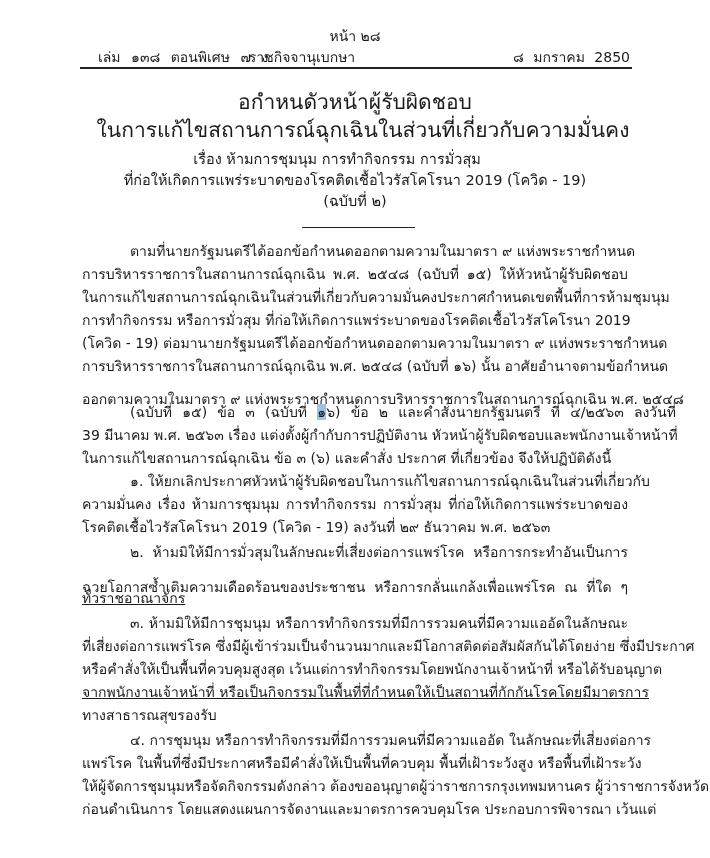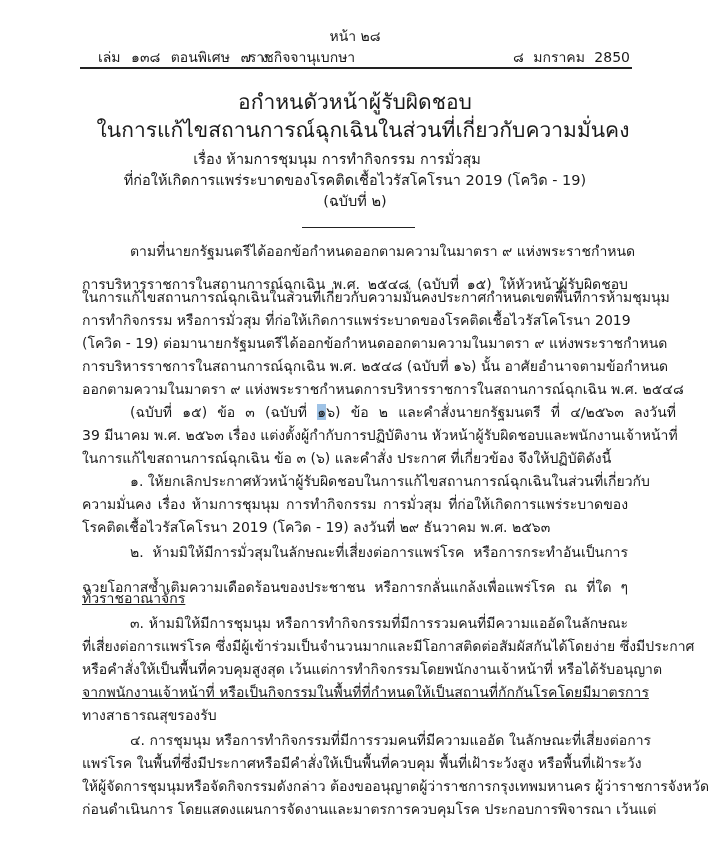--- a/index.html
+++ b/index.html
@@ -34,26 +34,26 @@
 
 <div class="abs title" style="top:88px;">อกำหนดัวหน้าผู้รับผิดชอบ</div>
 <div class="abs title" style="top:116px;margin-left:8px;">ในการแก้ไขสถานการณ์ฉุกเฉินในส่วนที่เกี่ยวกับความมั่นคง</div>
 <div class="abs sub" style="top:149px; left:-18px;">เรื่อง  ห้ามการชุมนุม  การทำกิจกรรม  การมั่วสุม</div>
 <div class="abs sub" style="top:170px;">ที่ก่อให้เกิดการแพร่ระบาดของโรคติดเชื้อไวรัสโคโรนา  2019  (โควิด - 19)</div>
 <div class="abs sub" style="top:191px;">(ฉบับที่  ๒)</div>
 <div class="rule" style="left:302px; width:113px; top:227px; height:1.3px;"></div>
 
 <div>
   <div class="line indent" style="top:240px;">ตามที่นายกรัฐมนตรีได้ออกข้อกำหนดออกตามความในมาตรา  ๙  แห่งพระราชกำหนด</div>
-  <div class="line" style="top:273px;">การบริหารราชการในสถานการณ์ฉุกเฉิน  พ.ศ.  ๒๕๔๘  (ฉบับที่  ๑๕)  ให้หัวหน้าผู้รับผิดชอบ</div>
+  <div class="line" style="top:263px;">การบริหารราชการในสถานการณ์ฉุกเฉิน  พ.ศ.  ๒๕๔๘  (ฉบับที่  ๑๕)  ให้หัวหน้าผู้รับผิดชอบ</div>
   <div class="line" style="top:286px;">ในการแก้ไขสถานการณ์ฉุกเฉินในส่วนที่เกี่ยวกับความมั่นคงประกาศกำหนดเขตพื้นที่การห้ามชุมนุม</div>
   <div class="line" style="top:309px;">การทำกิจกรรม  หรือการมั่วสุม  ที่ก่อให้เกิดการแพร่ระบาดของโรคติดเชื้อไวรัสโคโรนา  2019</div>
   <div class="line" style="top:332px;">(โควิด - 19)  ต่อมานายกรัฐมนตรีได้ออกข้อกำหนดออกตามความในมาตรา  ๙  แห่งพระราชกำหนด</div>
   <div class="line" style="top:355px;">การบริหารราชการในสถานการณ์ฉุกเฉิน  พ.ศ.  ๒๕๔๘  (ฉบับที่  ๑๖)  นั้น  อาศัยอำนาจตามข้อกำหนด</div>
-  <div class="line" style="top:378px;">ออกตามความในมาตรา  ๙  แห่งพระราชกำหนดการบริหารราชการในสถานการณ์ฉุกเฉิน  พ.ศ.  ๒๕๔๘</div>
+  <div class="line" style="top:388px;">ออกตามความในมาตรา  ๙  แห่งพระราชกำหนดการบริหารราชการในสถานการณ์ฉุกเฉิน  พ.ศ.  ๒๕๔๘</div>
   <div class="line" style="top:401px;margin-left:48px;"><span>(ฉบับที่  ๑๕)  ข้อ  ๓  (ฉบับที่  </span><span class="hl">๑</span><span>๖)  ข้อ  ๒  และคำสั่งนายกรัฐมนตรี  ที่  ๔/๒๕๖๓  ลงวันที่</span></div>
   <div class="line" style="top:424px;">39  มีนาคม  พ.ศ.  ๒๕๖๓  เรื่อง  แต่งตั้งผู้กำกับการปฏิบัติงาน  หัวหน้าผู้รับผิดชอบและพนักงานเจ้าหน้าที่</div>
   <div class="line last" style="top:447px;">ในการแก้ไขสถานการณ์ฉุกเฉิน  ข้อ  ๓  (๖)  และคำสั่ง  ประกาศ  ที่เกี่ยวข้อง  จึงให้ปฏิบัติดังนี้</div>
 </div>
 
 <div>
   <div class="line indent" style="top:470px;">๑.   ให้ยกเลิกประกาศหัวหน้าผู้รับผิดชอบในการแก้ไขสถานการณ์ฉุกเฉินในส่วนที่เกี่ยวกับ</div>
   <div class="line" style="top:493px;">ความมั่นคง  เรื่อง  ห้ามการชุมนุม  การทำกิจกรรม  การมั่วสุม  ที่ก่อให้เกิดการแพร่ระบาดของ</div>
   <div class="line last" style="top:516px;">โรคติดเชื้อไวรัสโคโรนา  2019  (โควิด - 19)  ลงวันที่  ๒๙  ธันวาคม  พ.ศ.  ๒๕๖๓</div>
 </div>

